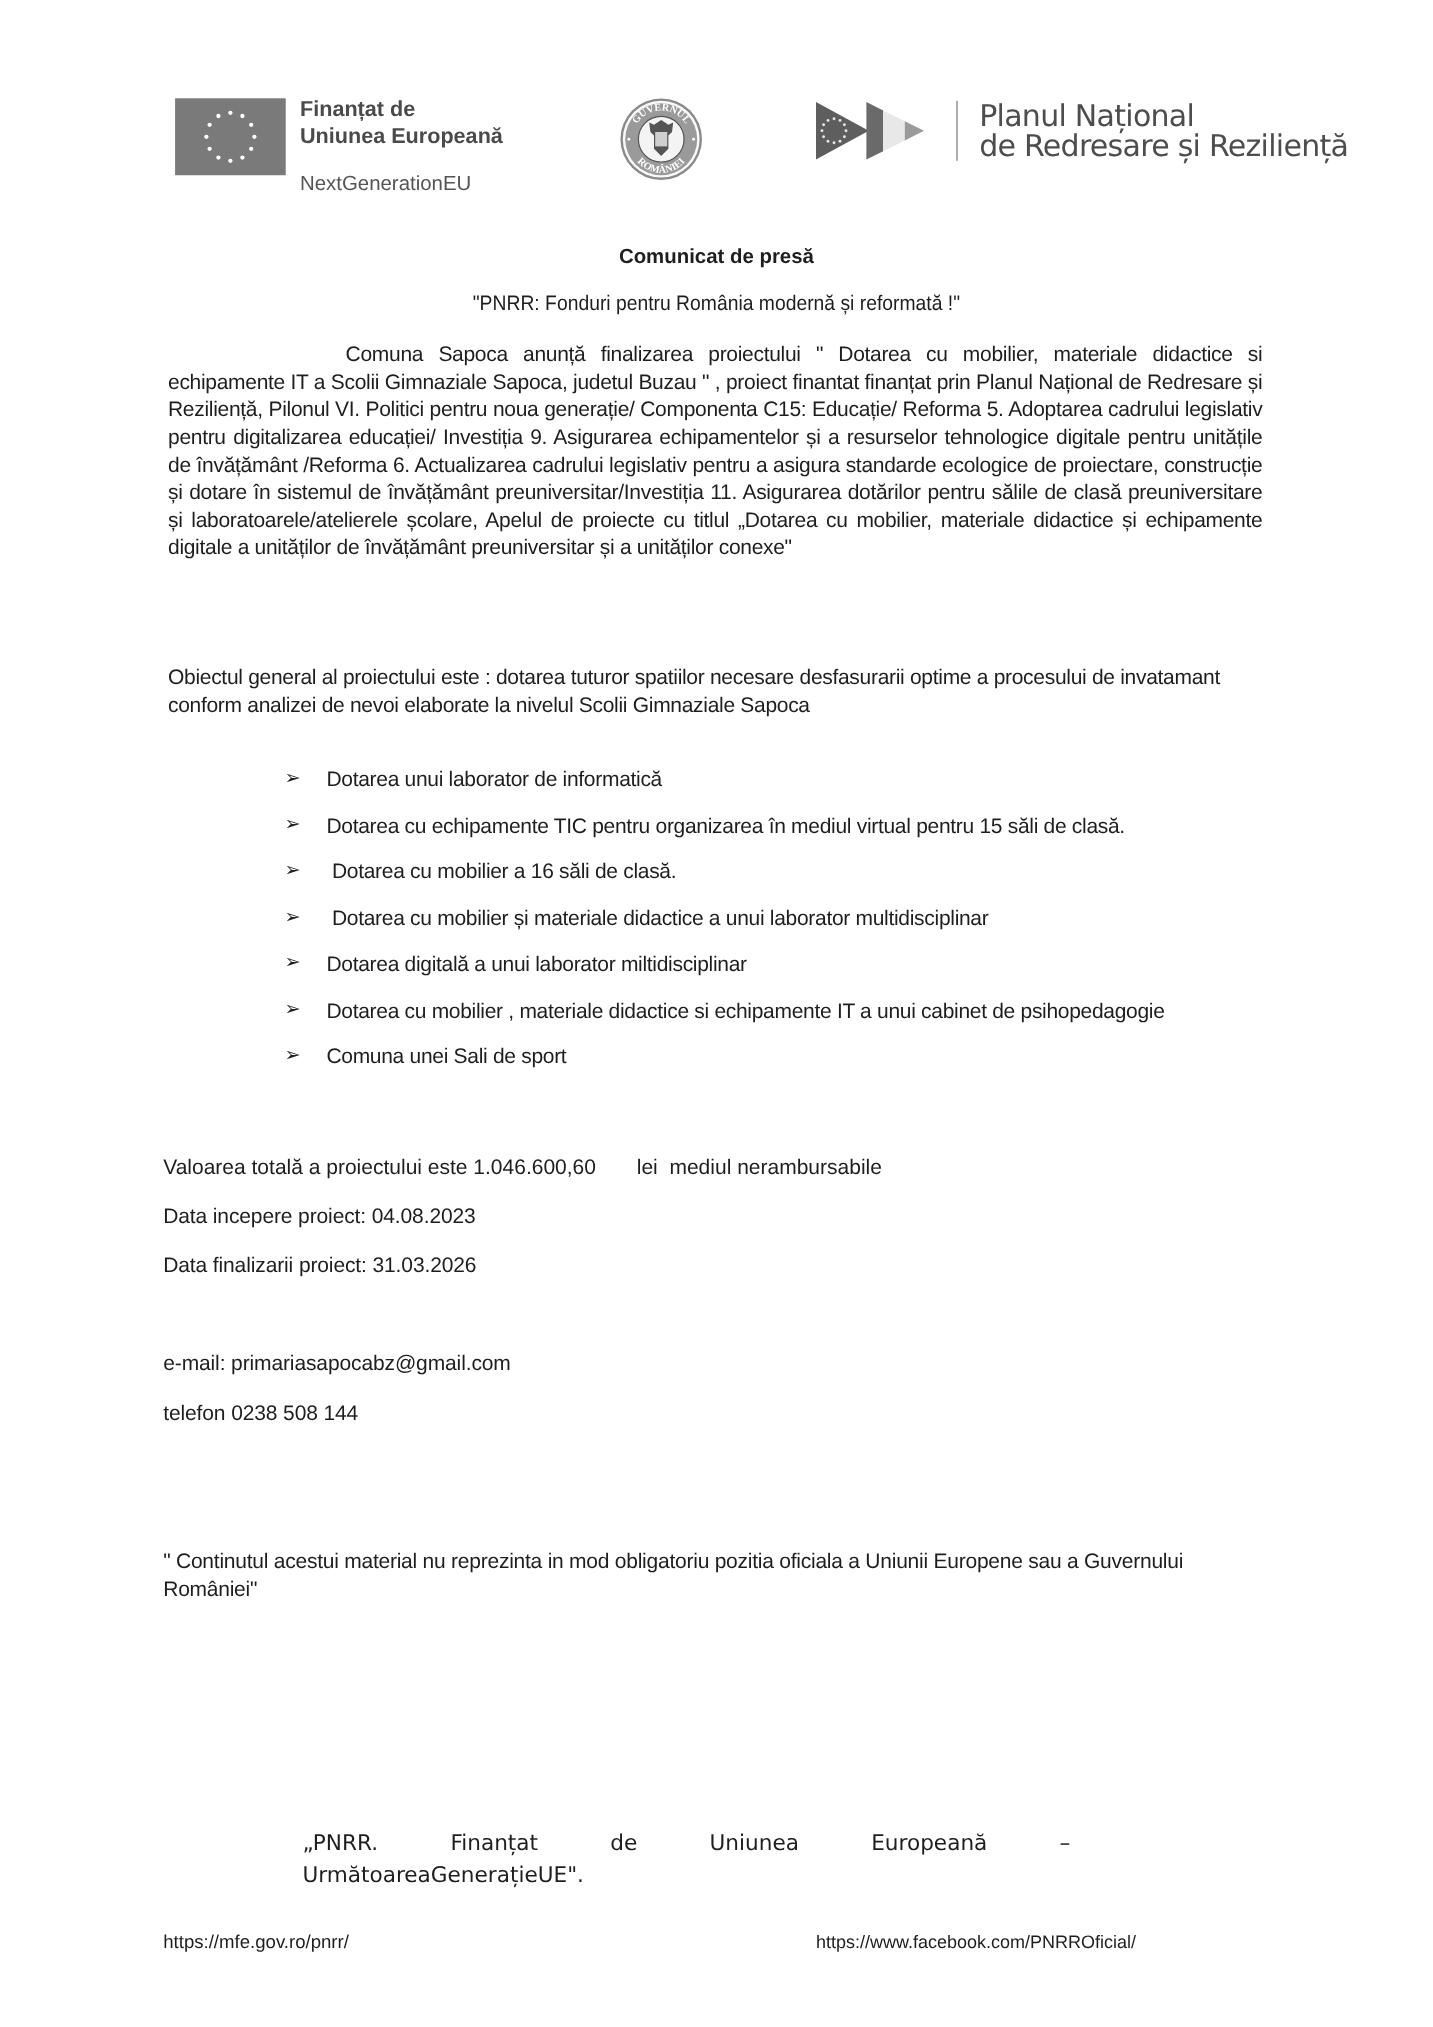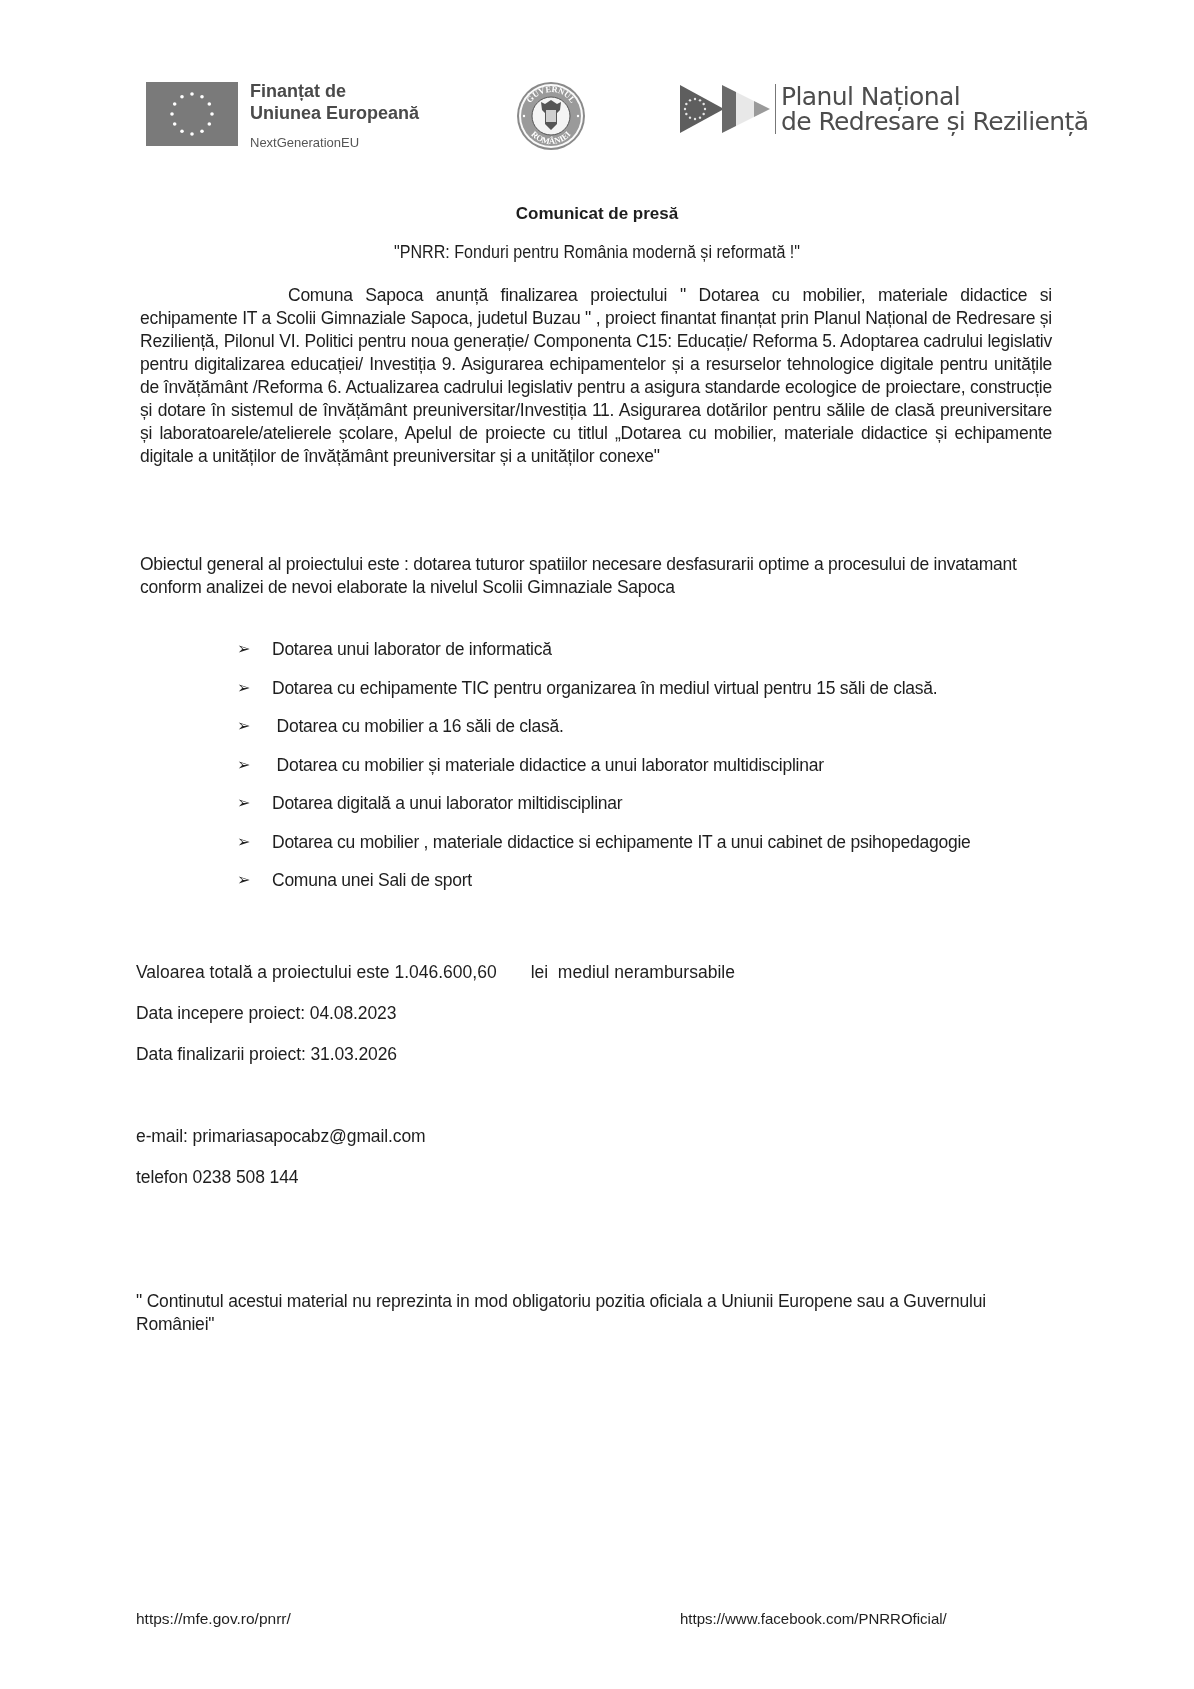--- a/index.html
+++ b/index.html
@@ -8,26 +8,26 @@
       font-family: "Liberation Sans", sans-serif; color: #1e1e1e;
     }
     .page { position: absolute; left: 0; top: 0; width: 1170px; height: 1689px; }
 
     
     .eu-block { position: absolute; left: 146px; top: 80px; display: flex; align-items: flex-start; }
     .eu-flag { width: 92px; height: 64px; background: #7b7b7b; position: relative; margin-top: 2px; }
     .eu-flag svg { position: absolute; left: 0; top: 0; }
     .eu-text { margin-left: 12px; line-height: 22px; }
     .eu-line1, .eu-line2 { font-size: 18px; font-weight: bold; color: #4a4a4a; display: block; }
-    .eu-line3 { font-size: 13px; color: #555; display: block; margin-top: 8px; }
+    .eu-line3 { font-size: 17px; color: #555; display: block; margin-top: 18px; }
 
     .gov-seal { position: absolute; left: 515px; top: 80px; width: 72px; height: 72px; }
 
     .pnrr-block { position: absolute; left: 680px; top: 83px; display: flex; align-items: center; }
-    .pnrr-text { margin-left: 0; border-left: 1.5px solid #777; padding-left: 5px; line-height: 25px; }
+    .pnrr-text { margin-left: 22px; border-left: 1.5px solid #777; padding-left: 18px; line-height: 25px; }
     .pnrr-l1, .pnrr-l2 { font-size: 25px; color: #4d4d4d; display: block; font-family: "DejaVu Sans", sans-serif; font-weight: normal; letter-spacing: -0.6px; }
 
     
     .title { position: absolute; top: 204px; left: 0; width: 1194px; text-align: center; font-size: 17px; font-weight: bold; }
     .subtitle { position: absolute; top: 242px; left: 0; width: 1194px; text-align: center; font-size: 17.5px; transform: scaleX(0.92); }
 
     .para {
       position: absolute; left: 140px; width: 912px; font-size: 17.5px; line-height: 23px;
       text-align: justify; font-family: "Liberation Sans", sans-serif; letter-spacing: -0.25px;
     }
@@ -177,17 +177,28 @@
   <div class="info-value">
     <span>Valoarea totală a proiectului este 1.046.600,60</span><span class="gap"></span><span style="white-space:pre">lei  mediul nerambursabile</span>
   </div>
   <div class="info" style="top:1003px">Data incepere proiect: 04.08.2023</div>
   <div class="info" style="top:1044px">Data finalizarii proiect: 31.03.2026</div>
   <div class="info" style="top:1126px">e-mail: primariasapocabz@gmail.com</div>
   <div class="info" style="top:1167px">telefon 0238 508 144</div>
 
   <div class="disclaimer">" Continutul acestui material nu reprezinta in mod obligatoriu pozitia oficiala a Uniunii Europene sau a Guvernului României"</div>
 
+  <div class="slogan">
+    <div class="slogan-l1">
+      <span>„PNRR.</span>
+      <span>Finanțat</span>
+      <span>de</span>
+      <span>Uniunea</span>
+      <span>Europeană</span>
+      <span>–</span>
+    </div>
+    <div>UrmătoareaGenerațieUE".</div>
+  </div>
 
   <a class="link-left">https://mfe.gov.ro/pnrr/</a>
   <a class="link-right">https://www.facebook.com/PNRROficial/</a>
 
 </div>
 
 </body></html>

